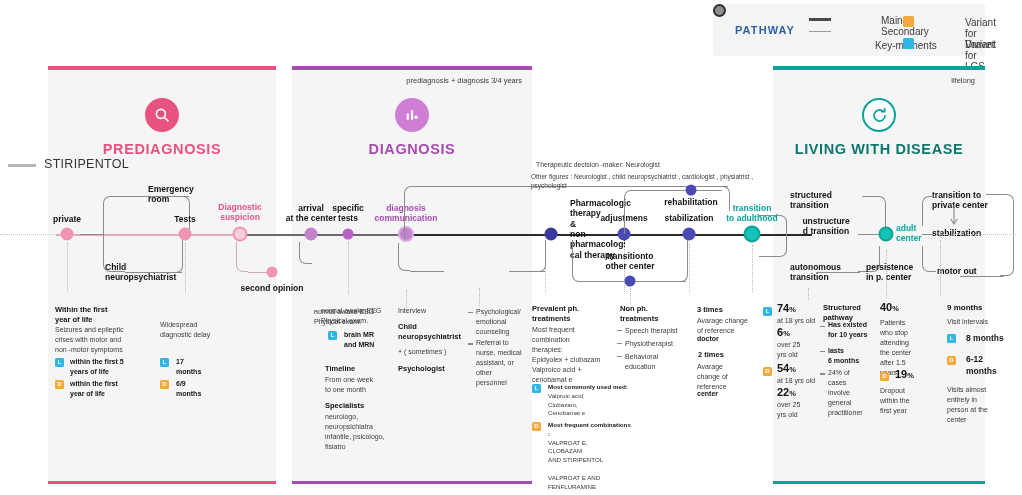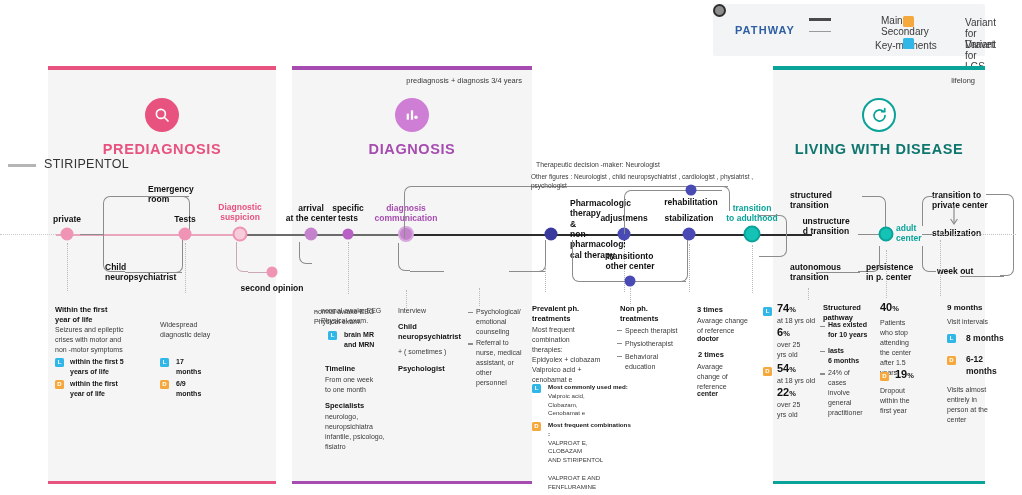--- a/index.html
+++ b/index.html
@@ -262,21 +262,21 @@
   <div class="key-node" style="position:absolute;left:886px;top:234px;width:15px;height:15px;border:2.5px solid #0aa39a;background:#14c3b6;transform:translate(-50%,-50%)"></div>
   <div class="node-lbl" style="left:896px;top:223px;width:46px;text-align:left;transform:none;color:#0aa39a"><span style="white-space:pre-line">adult
 center</span></div>
 
   <div class="node-lbl" style="left:866px;top:262px;width:68px;text-align:left;transform:none;color:#111"><span style="white-space:pre-line">persistence
 in p. center</span></div>
 
   <div class="node-lbl" style="left:932px;top:190px;width:72px;text-align:left;transform:none;color:#111"><span style="white-space:pre-line">transition to
 private center</span></div>
   <div class="node-lbl" style="left:932px;top:228px;width:68px;text-align:left;transform:none;color:#111">stabilization</div>
-  <div class="node-lbl" style="left:937px;top:266px;width:52px;text-align:left;transform:none;color:#111">week out</div>
+  <div class="node-lbl" style="left:937px;top:266px;width:52px;text-align:left;transform:none;color:#111">motor out</div>
 
   <div class="conn" style="left:922px;top:196px;width:12px;height:30px;border:1.3px solid #8c8c8c;border-right:none;border-bottom:none;border-radius:7px 0 0 0"></div>
   <div class="conn" style="left:922px;top:234px;width:12px;height:0;border-top:1.3px solid #8c8c8c"></div>
   <div class="conn" style="left:922px;top:246px;width:14px;height:26px;border:1.3px solid #8c8c8c;border-right:none;border-top:none;border-radius:0 0 0 7px"></div>
   <svg style="position:absolute;left:948px;top:205px" width="12" height="24">
     <line x1="6" y1="0" x2="6" y2="18" stroke="#8c8c8c" stroke-width="1.2"></line>
     <path d="M2.6 14 L6 19 L9.4 14" fill="none" stroke="#8c8c8c" stroke-width="1.2"></path>
   </svg>
   <div class="conn" style="left:1000px;top:194px;width:14px;height:82px;border:1.3px solid #8c8c8c;border-left:none;border-radius:0 7px 7px 0"></div>
   <div class="conn" style="left:986px;top:194px;width:16px;height:0;border-top:1.3px solid #8c8c8c"></div>

